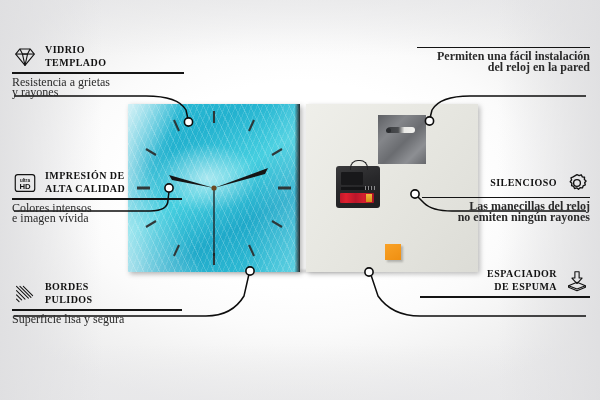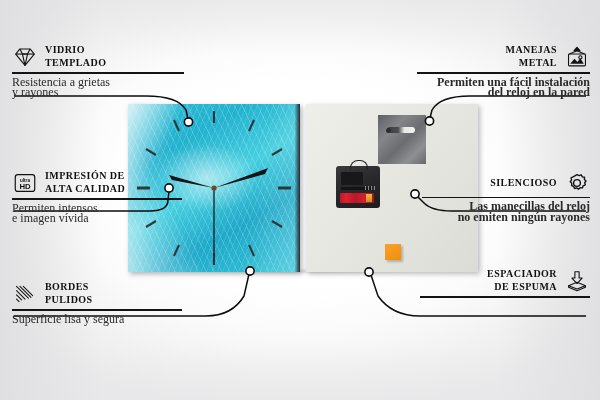--- a/index.html
+++ b/index.html
@@ -235,21 +235,21 @@
         <rect x="3.5" y="3" width="23" height="20" rx="3" fill="none" stroke="#121212" stroke-width="1.4"></rect>
         <text x="15" y="11.5" font-family="Liberation Sans, sans-serif" font-size="5.4" font-weight="bold" text-anchor="middle" fill="#121212">ultra</text>
         <text x="15" y="20.2" font-family="Liberation Sans, sans-serif" font-size="9.2" font-weight="bold" text-anchor="middle" fill="#121212">HD</text>
       </svg>
       <div>
         <div class="ttl"><span>IMPRESIÓN DE</span></div>
         <div class="ttl"><span>ALTA CALIDAD</span></div>
       </div>
     </div>
     <div class="rule"></div>
-    <div class="desc">Permiten intensos
+    <div class="desc">Colores intensos
 e imagen vívida</div>
   </div>
 
   <div class="callout left" id="c-bordes">
     <div class="row">
       <svg class="ic" viewBox="0 0 30 26">
         <g stroke="#121212" stroke-width="1.25" stroke-linecap="round">
           <line x1="5" y1="4" x2="19" y2="18"></line>
             <line x1="5" y1="9" x2="15" y2="19"></line>
           <line x1="5" y1="14" x2="11" y2="20"></line>
@@ -261,35 +261,20 @@
       <div>
         <div class="ttl"><span>BORDES</span></div>
         <div class="ttl"><span>PULIDOS</span></div>
       </div>
     </div>
     <div class="rule"></div>
     <div class="desc">Superficie lisa y segura</div>
   </div>
 
   <div class="callout right" id="c-manejas">
-    <div class="row">
-      <div>
-        <div class="ttl"><span>MANEJAS</span></div>
-        <div class="ttl"><span>METAL</span></div>
-      </div>
-      <svg class="ic" viewBox="0 0 30 26">
-        <g fill="none" stroke="#121212" stroke-width="1.3" stroke-linejoin="round">
-          <path d="M15 1.5 L11.5 5.5 H18.5 Z" fill="#121212"></path>
-          <path d="M15 5.5 L6 9.5 M15 5.5 L24 9.5"></path>
-          <rect x="5" y="9.5" width="20" height="14" rx="1"></rect>
-          <path d="M7 21 L12 15 L15.5 19 L19 14.5 L23 21 Z" fill="#121212" stroke="none"></path>
-          <circle cx="19" cy="13.5" r="1.9"></circle>
-        </g>
-      </svg>
-    </div>
     <div class="rule"></div>
     <div class="desc">Permiten una fácil instalación
 del reloj en la pared</div>
   </div>
 
   <div class="callout right" id="c-mecanismo">
     <div class="row">
       <div>
         <div class="ttl"><span>SILENCIOSO</span></div>
       </div>

